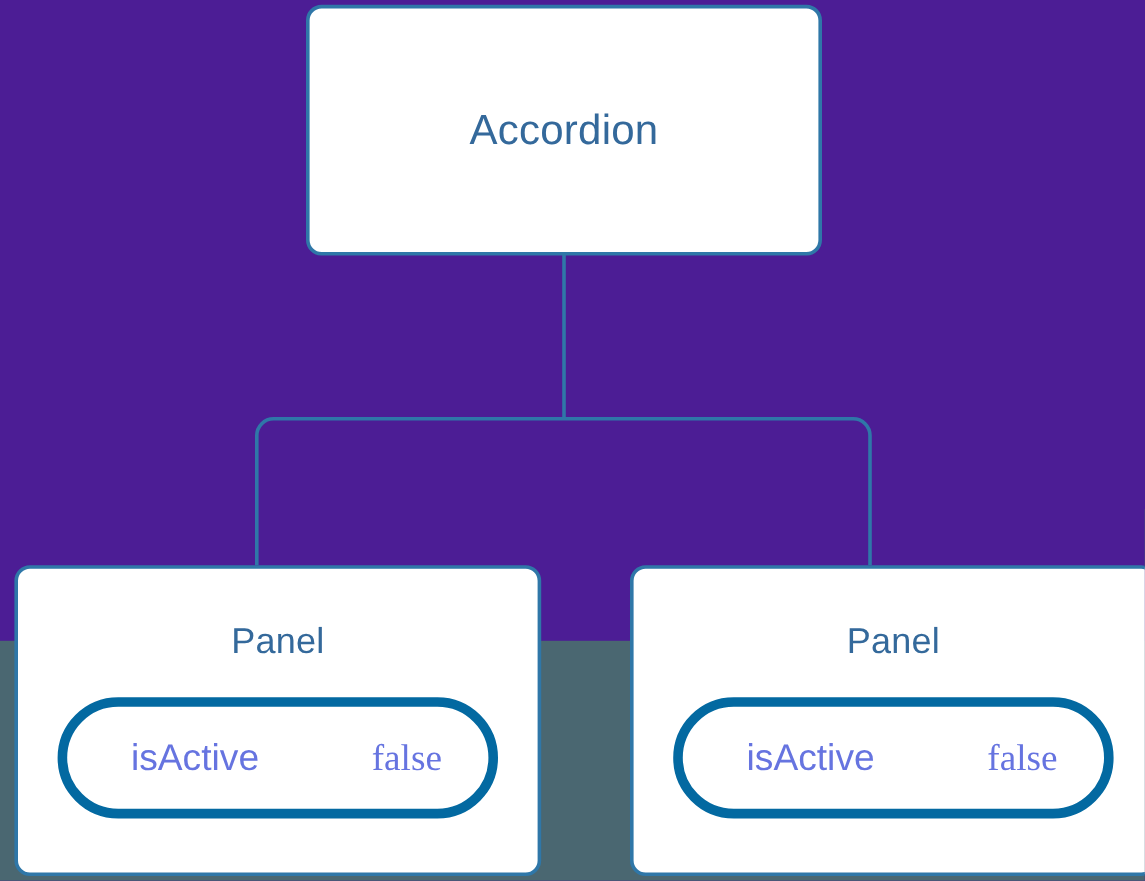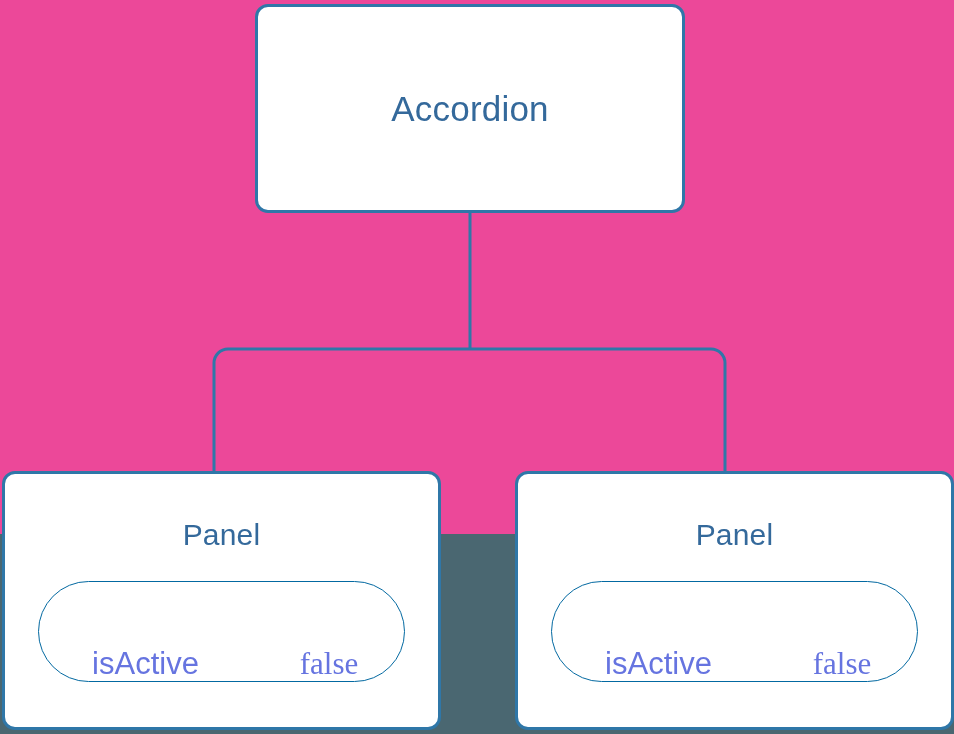--- a/index.html
+++ b/index.html
@@ -11,21 +11,21 @@
     width: 954px;
     height: 734px;
     overflow: hidden;
     font-family: "Liberation Sans", sans-serif;
     background: #4a6771;
   }
   #tree-canvas {
     position: relative;
     width: 954px;
     height: 534px;
-    background: #ec4899;
+    background: #4c1d95;
   }
 
   
   #connector-layer {
     position: absolute;
     left: 0;
     top: 0;
     width: 954px;
     height: 734px;
     z-index: 1;
@@ -64,38 +64,39 @@
     font-size: 35px;
     line-height: 40px;
   }
 
   
   .node-panel {
     top: 471px;
     width: 439px;
     height: 259px;
     padding-top: 44px;
+    margin-left: 10px;
   }
   #node-panel-left  { left: 2px; }
   #node-panel-right { left: 515px; }
   .node-panel .node-title {
     font-size: 30px;
     line-height: 34px;
   }
 
   
   .state-pill {
     margin-top: 29px;
     box-sizing: border-box;
     width: 367px;
     height: 101px;
-    border: 1px solid #0369a1;
+    border: 8px solid #0369a1;
     border-radius: 51px;
     display: flex;
-    align-items: flex-end;
+    align-items: center;
     overflow: hidden;
     background: #ffffff;
   }
   .pill-key,
   .pill-value {
     display: flex;
     align-items: center;
     justify-content: center;
     color: #6674e0;
     font-size: 31px;

